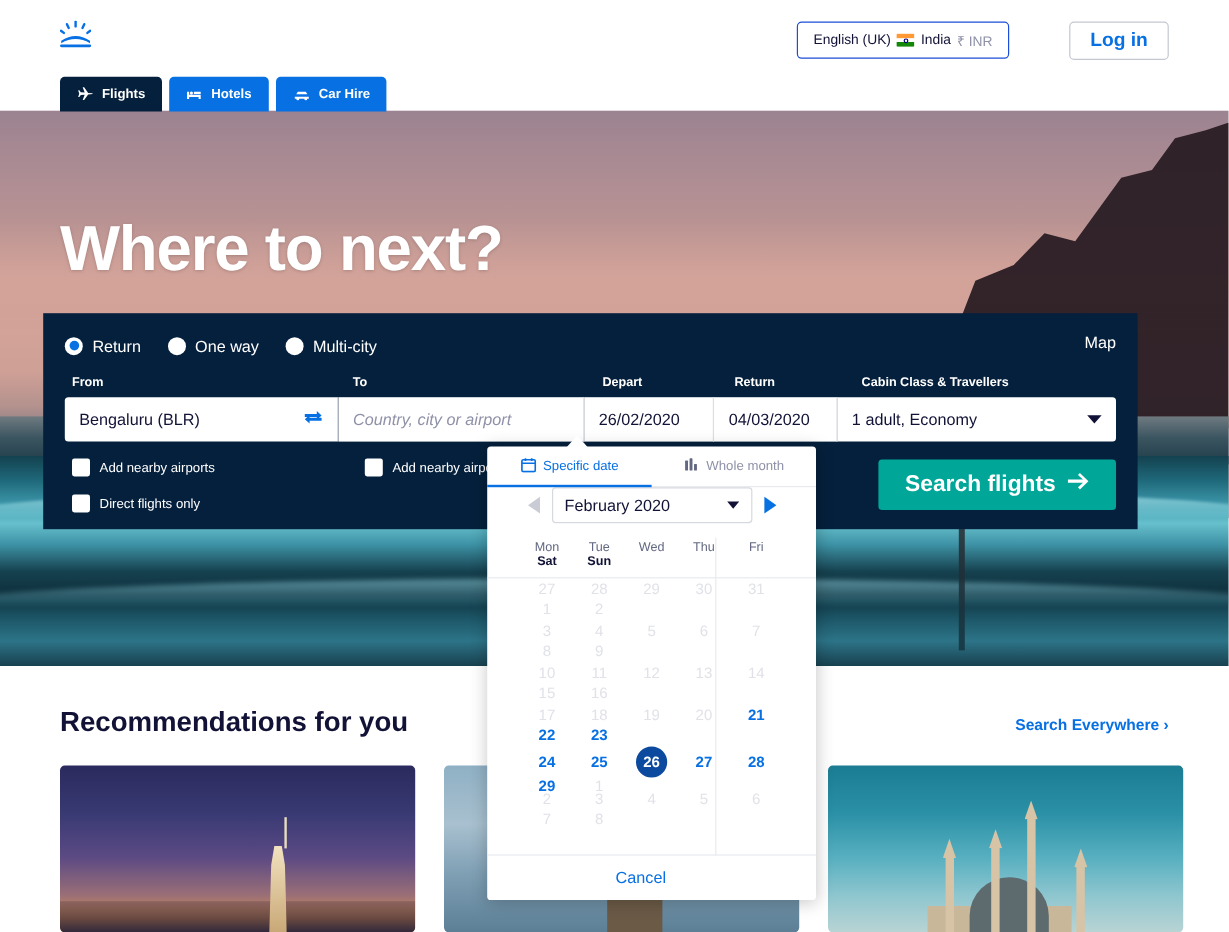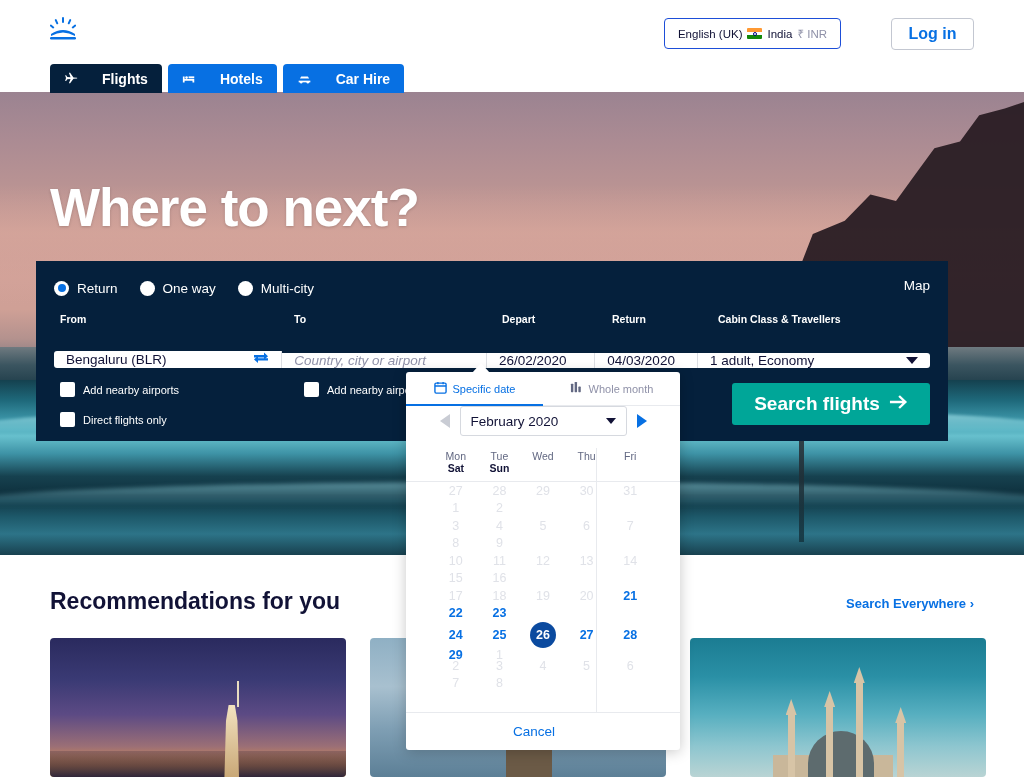--- a/index.html
+++ b/index.html
@@ -34,21 +34,21 @@
     position: absolute; right: 50px; top: 18px; height: 32px; width: 83px;
     border: 1px solid #c3c7d1; border-radius: 4px; background: #fff;
     color: #0770e3; font-size: 16px; font-weight: bold;
     display: flex; align-items: center; justify-content: center;
   }
 
   
   .tabs { position: absolute; left: 50px; top: 64px; display: flex; gap: 6px; z-index: 5; }
   .tab {
     height: 29px; border-radius: 4px 4px 0 0; display: flex; align-items: center;
-    gap: 24px; padding: 0 14px; font-size: 14px; font-weight: bold; color: #fff;
+    gap: 7px; padding: 0 14px; font-size: 11px; font-weight: bold; color: #fff;
     background: #0770e3;
   }
   .tab.active { background: #05203c; }
   .tab svg { display: block; }
 
   
   .hero { position: absolute; left: 0; top: 92px; width: 1024px; height: 463px; overflow: hidden; }
   .hero-sky {
     position: absolute; left: 0; top: 0; width: 100%; height: 265px;
     background: linear-gradient(180deg,#9b8391 0%,#ab8b93 18%,#bb9493 38%,#c99b96 56%,#d0a098 70%,#cfa096 82%,#b4928e 93%,#8d7f84 100%);
@@ -107,21 +107,21 @@
     content:""; position:absolute; left:50%; top:50%; width:8px; height:8px; margin:-4px 0 0 -4px;
     border-radius:50%; background:#0770e3;
   }
   .map-link { position: absolute; right: 18px; top: 17px; color: #fff; font-size: 13.5px; }
 
   .labels { position: relative; height: 14px; margin-top: 14px; }
   .labels span { position: absolute; top: 0; font-size: 10.5px; font-weight: bold; color: #fff; }
   .lb-from { left: 6px; } .lb-to { left: 240px; }
   .lb-dep { left: 448px; } .lb-ret { left: 558px; } .lb-cab { left: 664px; }
 
-  .fields { display: flex; height: 37px; margin-top: 4px; align-items: flex-end; }
+  .fields { display: flex; height: 37px; margin-top: 4px; }
   .field {
     background: #fff; display: flex; align-items: center; padding: 0 12px;
     font-size: 13.5px; color: #111236; border-right: 1px solid #dcdee3; position: relative;
   }
   .f-from { width: 232px; border-radius: 3px 0 0 3px; justify-content: space-between; }
   .f-to   { width: 208px; }
   .f-to .ph { color: #8f91a8; font-style: italic; }
   .f-dep  { width: 110px; }
   .f-ret  { width: 104px; }
   .f-cab  { width: 236px; border-radius: 0 3px 3px 0; border-right: none; justify-content: space-between; }

